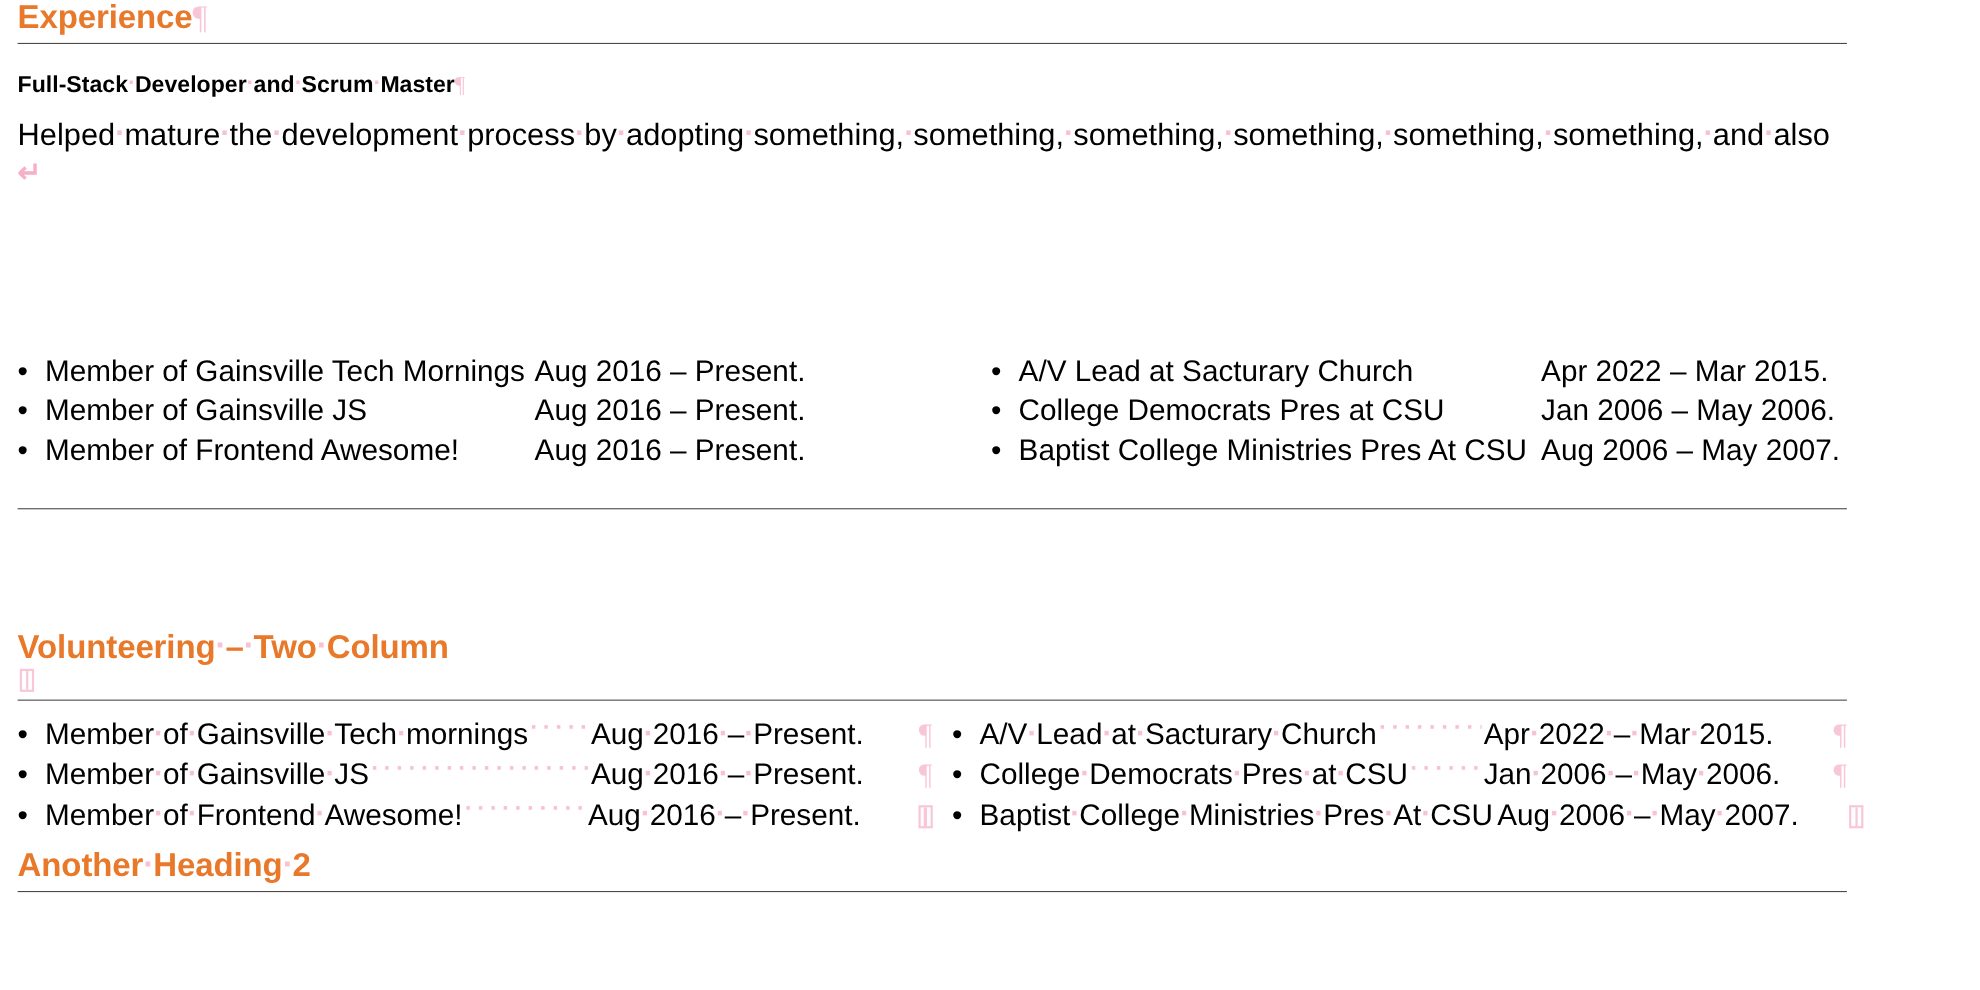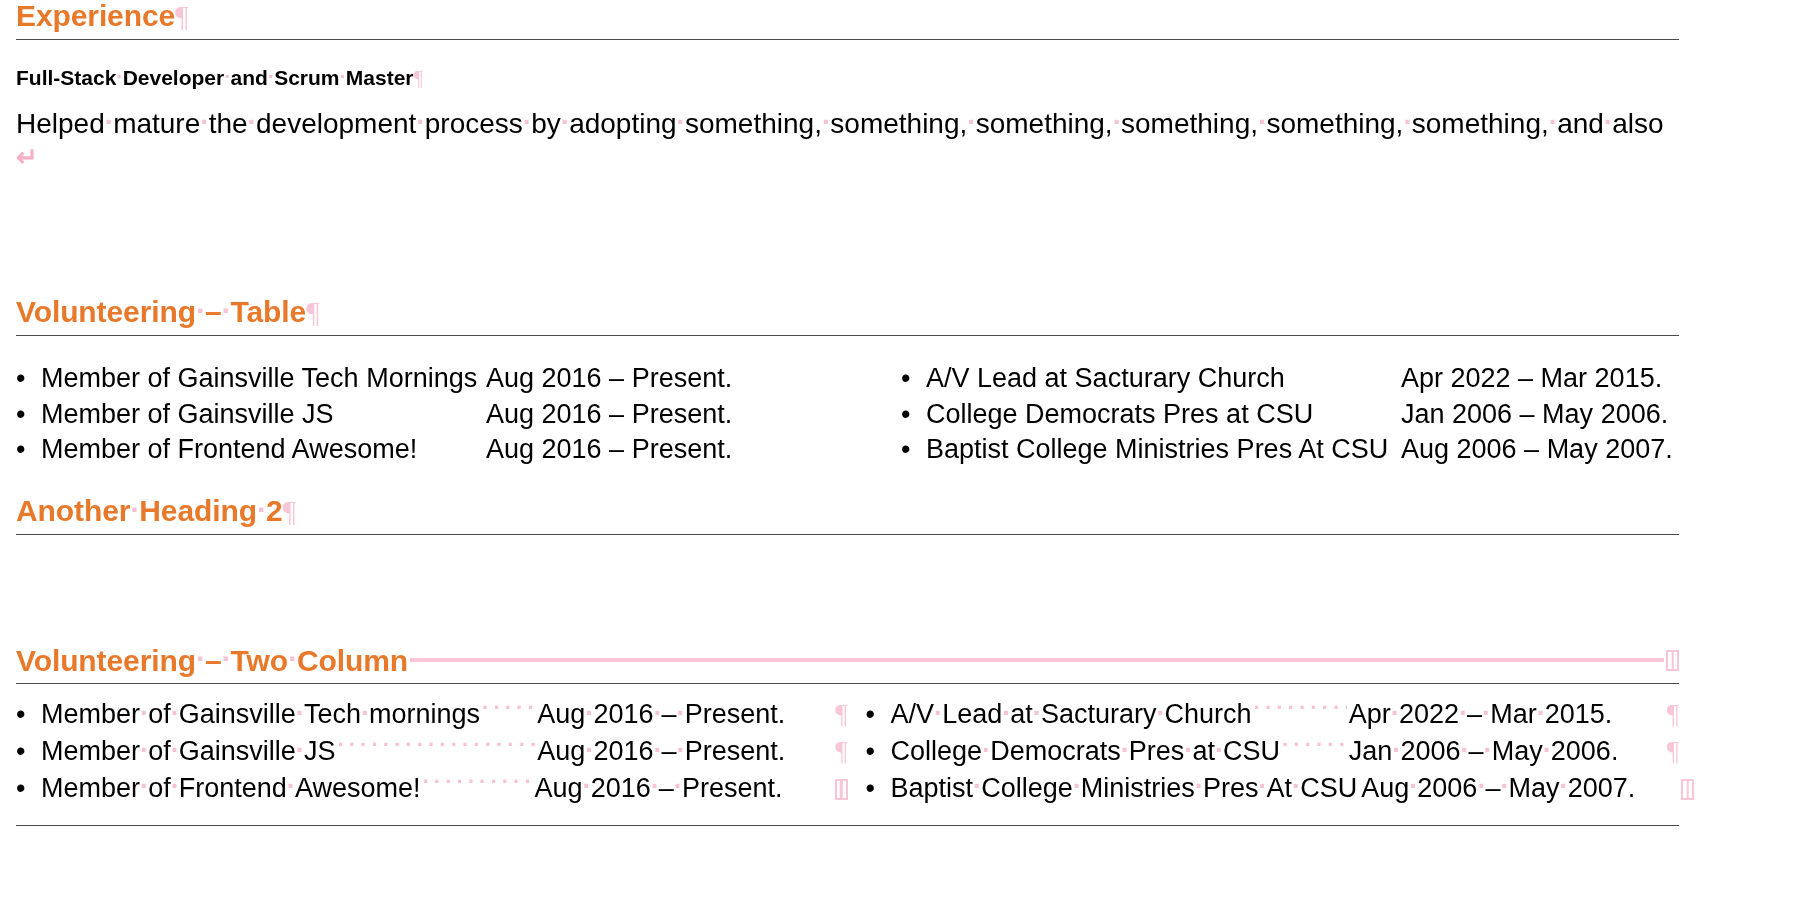--- a/index.html
+++ b/index.html
@@ -94,22 +94,23 @@
   
   .heading-tabline {
     flex: 1 1 auto;
     height: 4px;
     background: #F9C6D8;
     margin: 0 0 0 2px;
     align-self: center;
   }
   .heading-row {
     display: flex;
-    align-items: center;
+    align-items: flex-start;
     width: 100%;
+    flex-direction: column;
   }
 
   
   .body-par {
     font-size: 28px;
     line-height: 1.12;
     color: #000;
   }
 
   
@@ -204,24 +205,20 @@
 
   <div class="sp-18"></div>
 
   <div class="body-par">
     <div><span id="par1-slot">Helped<span class="dot"></span>mature<span class="dot"></span>the<span class="dot"></span>development<span class="dot"></span>process<span class="dot"></span>by<span class="dot"></span>adopting<span class="dot"></span>something,<span class="dot"></span>something,<span class="dot"></span>something,<span class="dot"></span>something,<span class="dot"></span>something,<span class="dot"></span>something,<span class="dot"></span>and<span class="dot"></span>also</span><span class="linebreak-mark">↵</span></div>
   </div>
 
   <div class="sp-70"></div>
   <div class="sp-56"></div>
 
-  <div>
-    <div class="h2"><span id="volheading-slot">Volunteering<span class="dot"></span>–<span class="dot"></span>Table</span><span class="pilcrow">¶</span></div>
-    <div class="h2-rule"></div>
-  </div>
 
   <div class="sp-26"></div>
 
   <table class="vol-table">
     <colgroup>
       <col class="col-org">
         <col class="col-date">
         <col class="col-gap">
       <col class="col-org2">
         <col class="col-date2">
@@ -247,21 +244,20 @@
           <td></td>
           <td><span class="bullet"></span><span>Baptist College Ministries Pres At CSU</span></td>
           <td><span>Aug 2006 – May 2007.</span></td>
         </tr>
       </tbody>
   </table>
 
   <div class="sp-26"></div>
 
   <div>
-    <div class="h2"><span id="another1-slot">Another<span class="dot"></span>Heading<span class="dot"></span>2</span><span class="pilcrow">¶</span></div>
     <div class="h2-rule"></div>
   </div>
 
   <div class="sp-70"></div>
   <div class="sp-40"></div>
 
   <div>
     <div class="heading-row">
       <div class="h2"><span id="twocolheading-slot">Volunteering<span class="dot"></span>–<span class="dot"></span>Two<span class="dot"></span>Column</span></div>
       <div class="heading-tabline"></div>
@@ -311,16 +307,17 @@
           <span class="leader-fill"></span>
           <span class="leader-date wide">Aug<span class="dot"></span>2006<span class="dot"></span>–<span class="dot"></span>May<span class="dot"></span>2007.</span>
           <span class="leader-end"><span class="cell-end"></span></span>
         </div>
       </div>
   </div>
 
   <div class="sp-12"></div>
 
   <div>
+    <div class="h2"><span id="another2-slot">Another<span class="dot"></span>Heading<span class="dot"></span>2</span></div>
     <div class="h2-rule"></div>
   </div>
 
 </div>
 
 </body></html>

